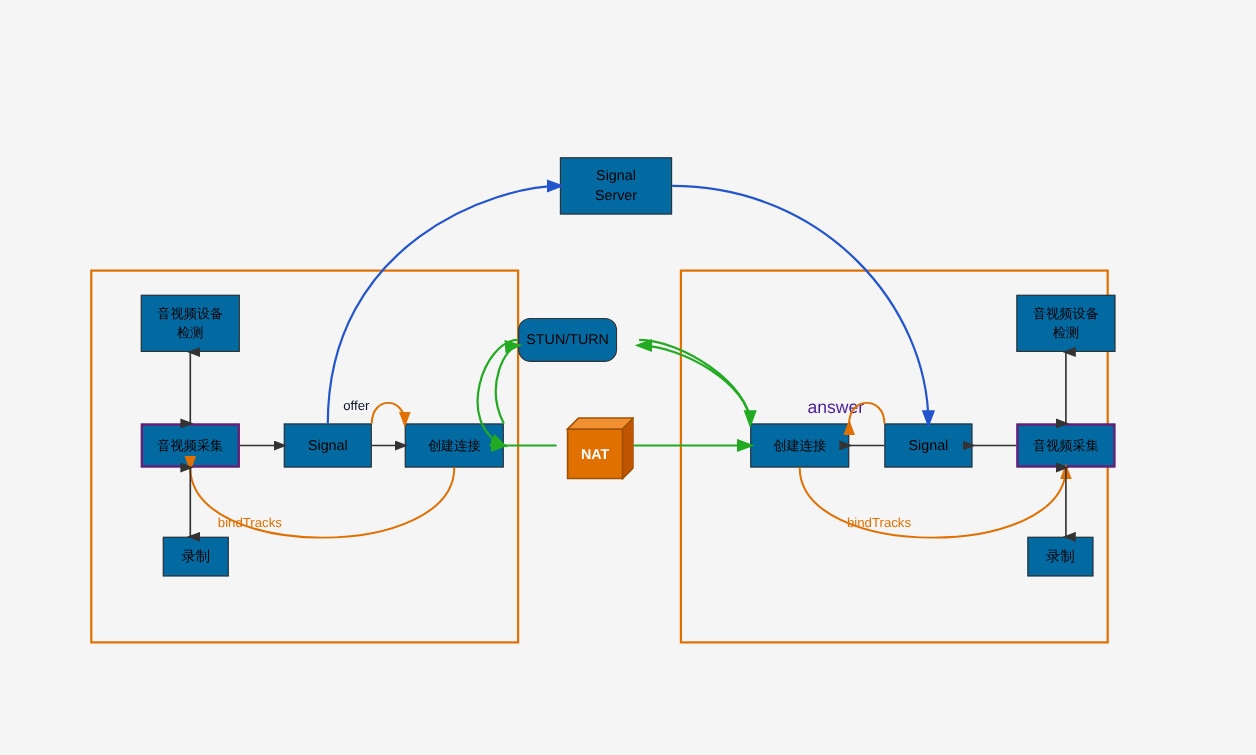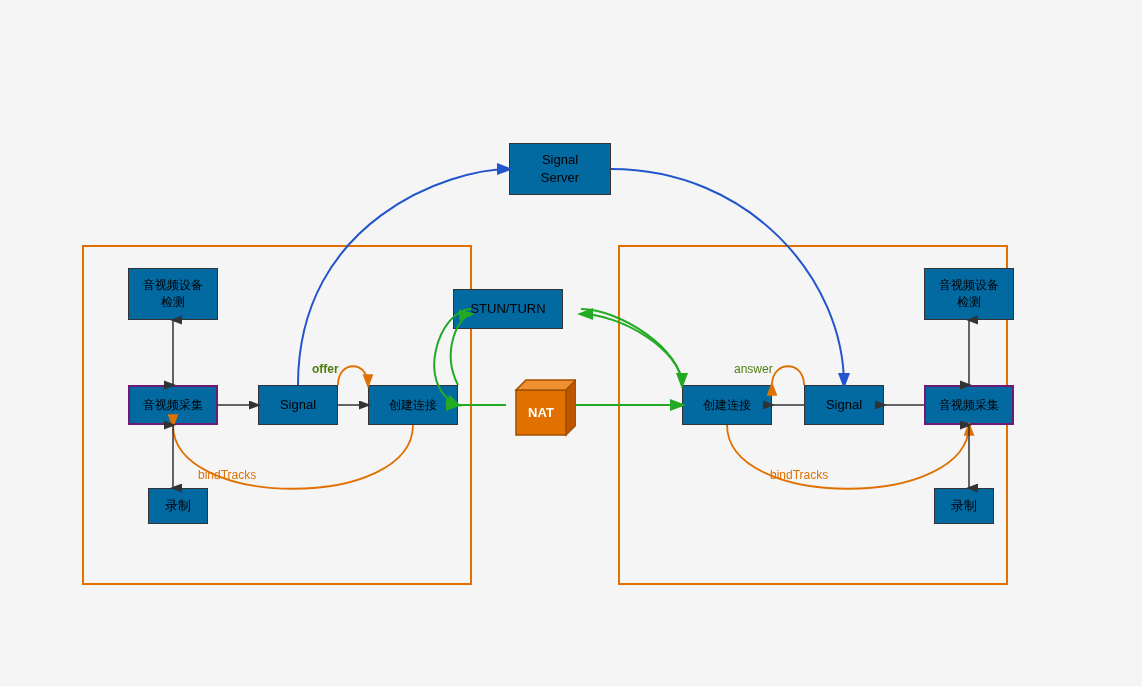--- a/index.html
+++ b/index.html
@@ -61,21 +61,21 @@
 <div id="diagram-container">
 
   <div class="box-orange-container" style="left:82px; top:245px; width:390px; height:340px;"></div>
   <div class="box-orange-container" style="left:618px; top:245px; width:390px; height:340px;"></div>
 
   <div class="box" style="left:509px; top:143px; width:102px; height:52px;">
     <span style="white-space:pre-line; font-size:13px;">Signal
 Server</span>
   </div>
 
-  <div class="box" style="left:453px; top:289px; width:110px; height:40px;">
+  <div class="box" style="left:471px; top:289px; width:90px; height:40px;border-radius:11px;">
     <span>STUN/TURN</span>
   </div>
 
   <div class="box" style="left:128px; top:268px; width:90px; height:52px;">
     <span style="white-space:pre-line; font-size:12px;">音视频设备
 检测</span>
   </div>
 
   <div class="box box-red" style="left:128px; top:385px; width:90px; height:40px;">
     <span style="font-size:12px;">音视频采集</span>
@@ -119,22 +119,22 @@
 
       <polygon points="10,20 60,20 60,65 10,65" fill="#e07000" stroke="#a05000" stroke-width="1.5"></polygon>
 
       <polygon points="10,20 60,20 70,10 20,10" fill="#f09030" stroke="#a05000" stroke-width="1.5"></polygon>
 
       <polygon points="60,20 70,10 70,55 60,65" fill="#c05500" stroke="#a05000" stroke-width="1.5"></polygon>
       <text x="35" y="47" text-anchor="middle" fill="white" font-size="13" font-weight="bold">NAT</text>
     </svg>
   </div>
 
-  <div class="label-text" style="left:312px; top:362px; color:#4d7c0f; font-size:12px;font-weight:bold;">offer</div>
-  <div class="label-text" style="left:734px; top:362px; color:#4d7c0f; font-size:12px;">answer</div>
+  <div class="label-text" style="left:312px; top:362px; color:#0f172a; font-size:12px;">offer</div>
+  <div class="label-text" style="left:734px; top:362px; color:#4c1d95; font-size:16px;">answer</div>
   <div class="label-text" style="left:198px; top:468px; color:#e07000; font-size:12px;">bindTracks</div>
   <div class="label-text" style="left:770px; top:468px; color:#e07000; font-size:12px;">bindTracks</div>
 
   <svg id="main-svg">
     <defs>
 
       <marker id="arrow-blue" markerWidth="8" markerHeight="8" refX="6" refY="3" orient="auto">
         <path d="M0,0 L0,6 L8,3 z" fill="#2255cc"></path>
       </marker>
 

